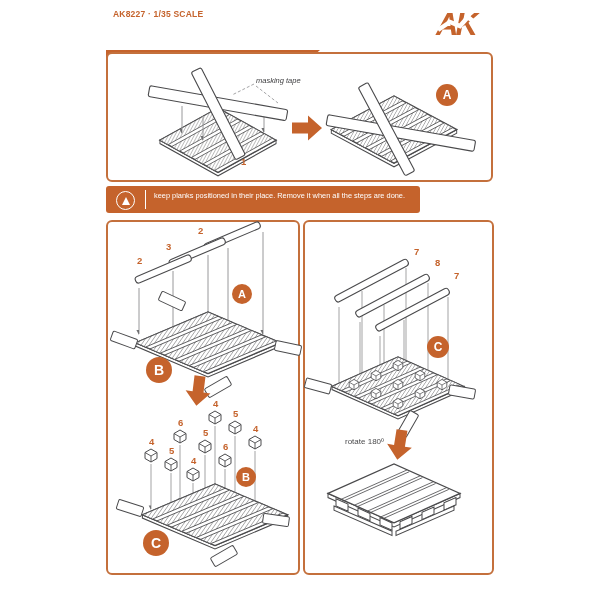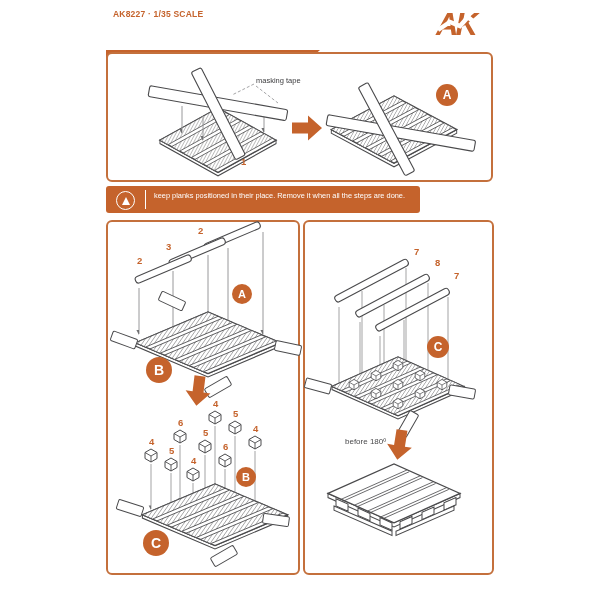--- a/index.html
+++ b/index.html
@@ -237,21 +237,21 @@
         <polygon transform="translate(-14,51)" points="0,0 12,5.1 12,12 0,7"></polygon>
         <polygon transform="translate(6,55)" points="0,0 12,-5.1 12,1.9 0,7"></polygon>
         <polygon transform="translate(28,46)" points="0,0 12,-5.1 12,1.9 0,7"></polygon>
         <polygon transform="translate(50,37)" points="0,0 12,-5.1 12,1.9 0,7"></polygon>
         <polygon points="-60,40 -2,64 -2,68 -60,44"></polygon>
         <polygon points="2,64 60,40 60,44 2,68"></polygon>
       </g>
     </g>
   </svg>
 
-  <div class="small-lab" style="left:256px;top:76px;">masking tape</div>
+  <div class="small-lab" style="left:256px;top:76px;font-style:italic;">masking tape</div>
   <div class="num" style="left:241px;top:156px;">1</div>
   <div class="badge b22" style="left:436px;top:84px;">A</div>
 
   <div class="num" style="left:198px;top:225px;">2</div>
   <div class="num" style="left:166px;top:241px;">3</div>
   <div class="num" style="left:137px;top:255px;">2</div>
   <div class="badge b20" style="left:232px;top:284px;">A</div>
   <div class="badge b26" style="left:146px;top:357px;">B</div>
 
   <div class="num" style="left:213px;top:398px;">4</div>
@@ -263,15 +263,15 @@
   <div class="num" style="left:169px;top:445px;">5</div>
   <div class="num" style="left:223px;top:441px;">6</div>
   <div class="num" style="left:191px;top:455px;">4</div>
   <div class="badge b20" style="left:236px;top:467px;">B</div>
   <div class="badge b26" style="left:143px;top:530px;">C</div>
 
   <div class="num" style="left:414px;top:246px;">7</div>
   <div class="num" style="left:435px;top:257px;">8</div>
   <div class="num" style="left:454px;top:270px;">7</div>
   <div class="badge b22" style="left:427px;top:336px;">C</div>
-  <div class="rot">before 180º</div>
+  <div class="rot">rotate 180º</div>
 
 </div>
 
 </body></html>

